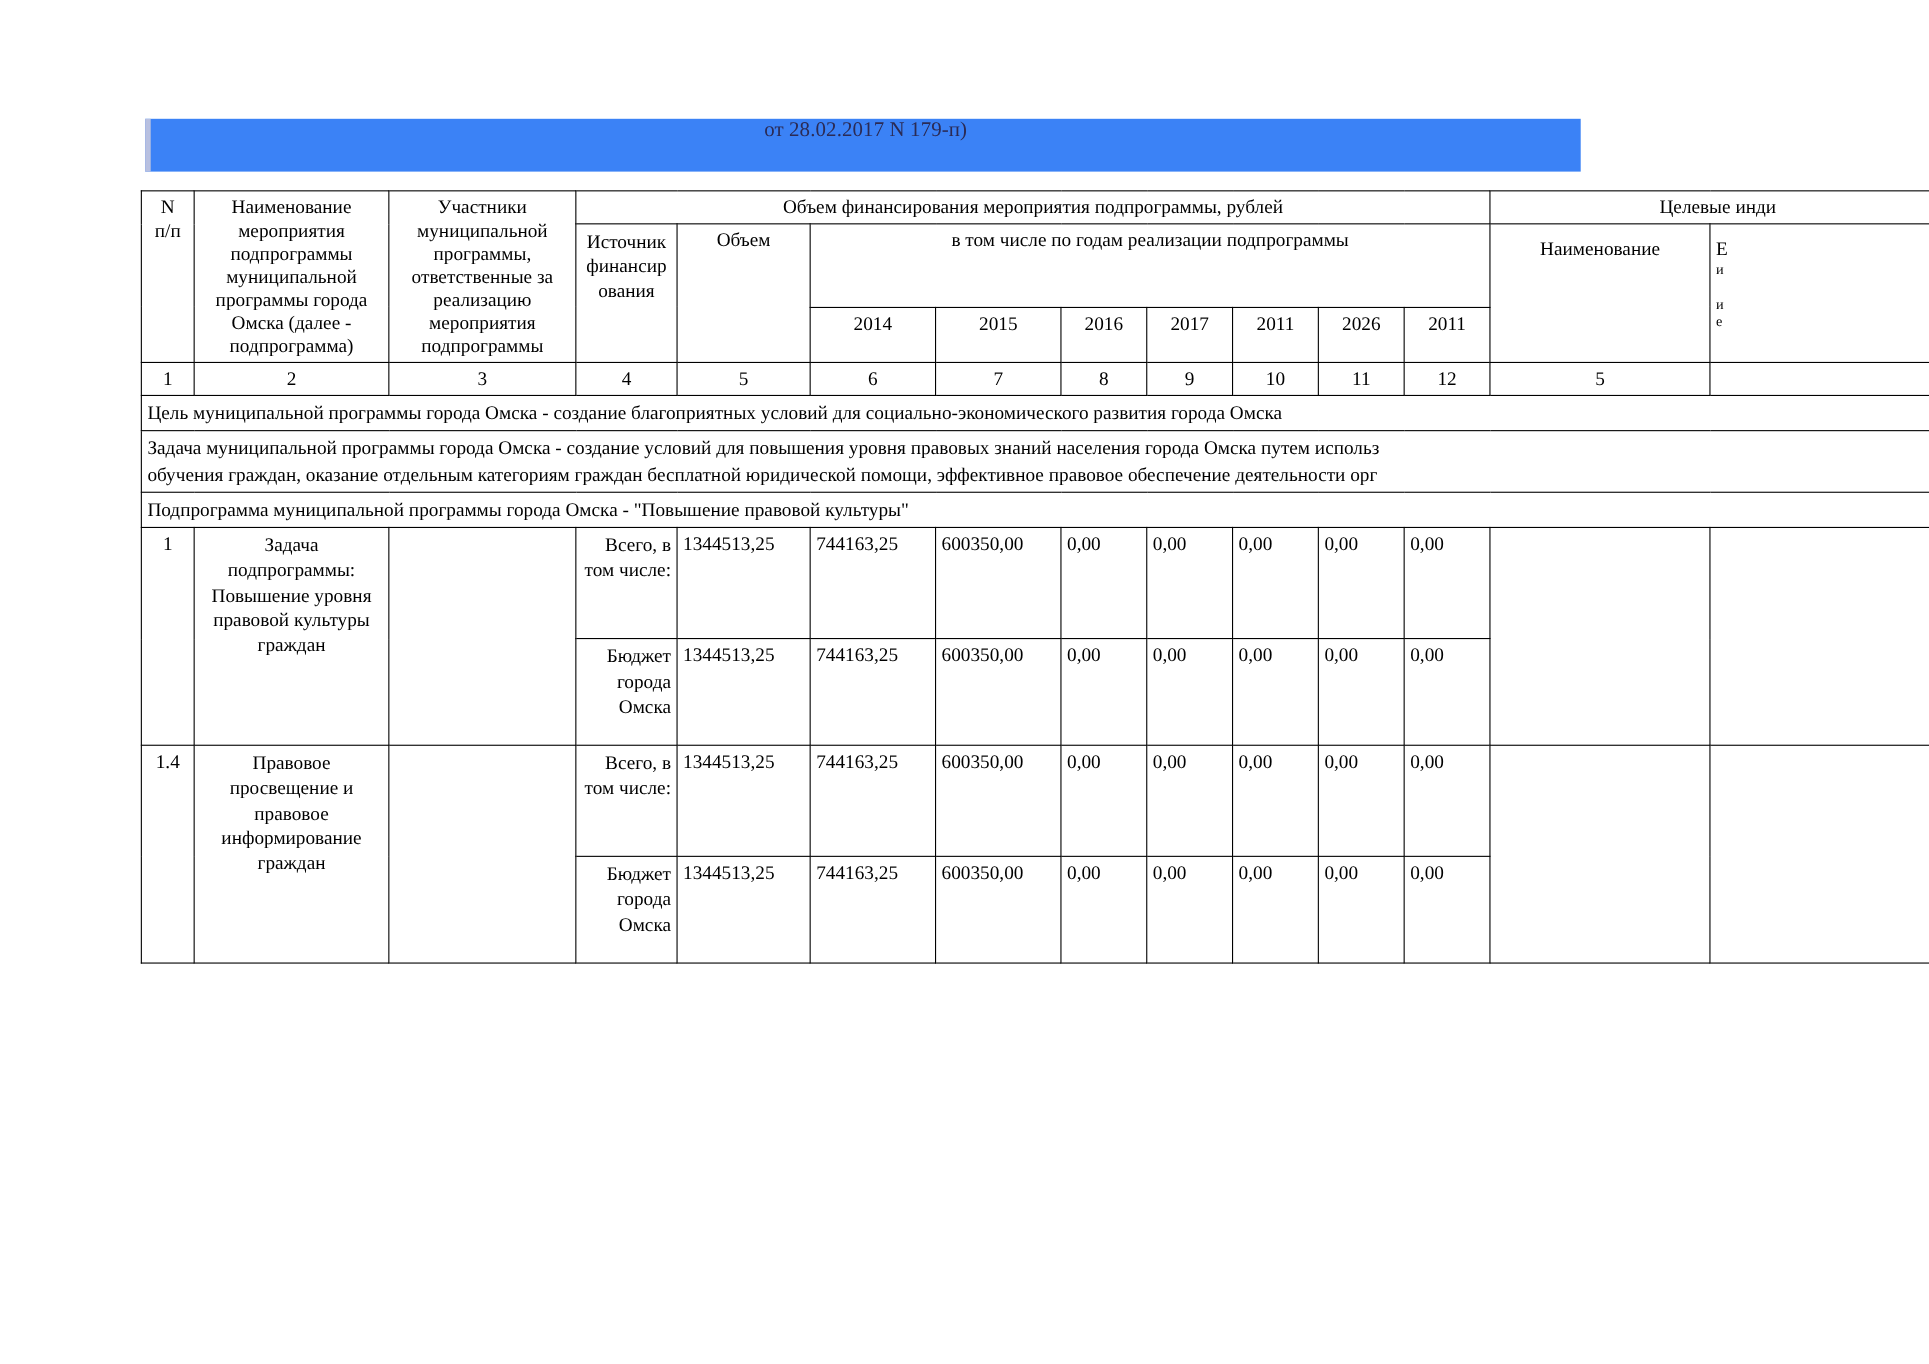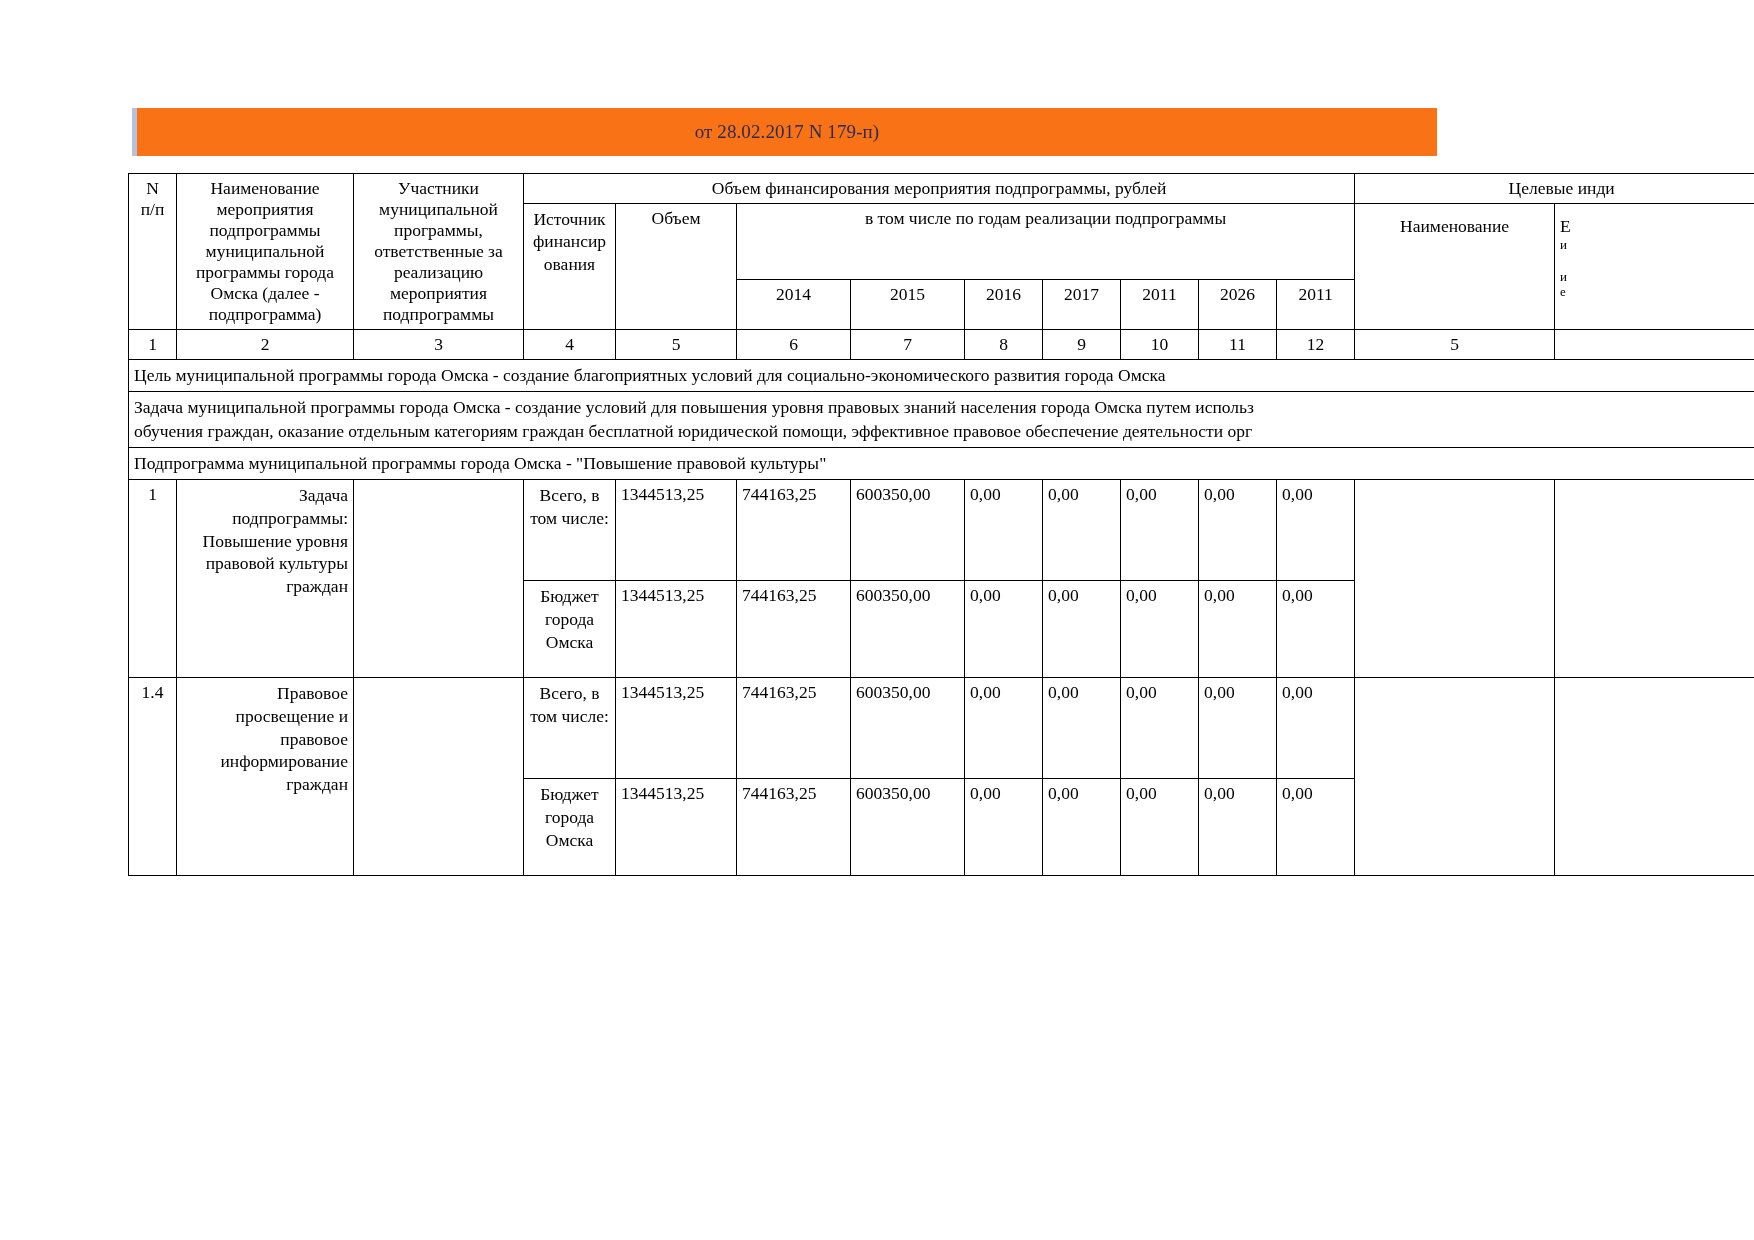--- a/index.html
+++ b/index.html
@@ -16,25 +16,24 @@
     position: relative;
   }
 
   
   .doc-banner {
     position: absolute;
     left: 132px;
     top: 108px;
     width: 1305px;
     height: 48px;
-    background: #f97316;
+    background: #3b82f6;
     border-left: 5px solid #b8c0e0;
     box-sizing: border-box;
     display: flex;
-    align-items: center;
     justify-content: center;
   }
   .doc-banner-text {
     font-size: 19px;
     color: #2b2b55;
     letter-spacing: 0.1px;
   }
 
   
   .table-wrap {
@@ -75,23 +74,23 @@
     vertical-align: middle;
     padding: 9px 6px 10px 6px;
     line-height: 1.33;
   }
 
   
   .num { text-align: left; vertical-align: top; white-space: nowrap; }
 
   .rownum { text-align: center; vertical-align: top; }
 
-  .src { text-align: center; vertical-align: top; line-height: 1.3; }
-
-  .evt { text-align: right; vertical-align: top; line-height: 1.3; }
+  .src { text-align: right; vertical-align: top; line-height: 1.3; }
+
+  .evt { text-align: center; vertical-align: top; line-height: 1.3; }
 
   
   .colnums td { text-align: center; vertical-align: middle; padding: 5px 4px; }
 </style>
 </head>
 <body>
 
 <div class="doc-banner">
   <span class="doc-banner-text">от 28.02.2017 N 179-п)</span>
 </div>

